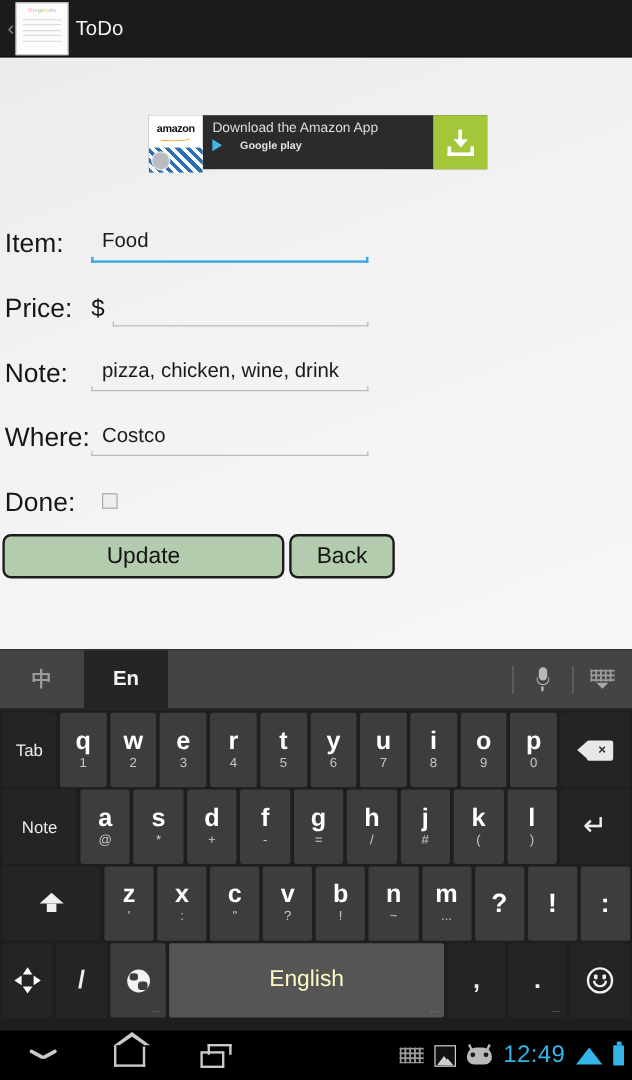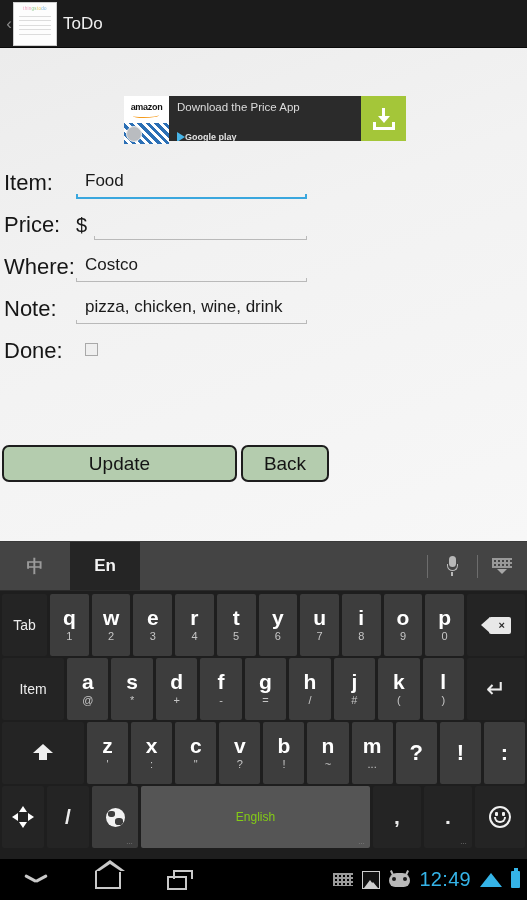--- a/index.html
+++ b/index.html
@@ -103,21 +103,21 @@
   .ad-text {
     flex: 1;
     padding: 4px 0 0 8px;
     overflow: hidden;
   }
   .ad-head {
     color: #dcdcdc; font-size: 11.5px; line-height: 14px;
     white-space: nowrap;
   }
   .ad-sub {
-    display: flex; align-items: center; gap: 0; margin-top: 18px;
+    display: flex; align-items: center; gap: 15px; margin-top: 2px;
   }
   .gp-tri {
     width: 0; height: 0;
     border-top: 5px solid transparent;
     border-bottom: 5px solid transparent;
     border-left: 8px solid #48b5e8;
   }
   .gp-word { color: #e2e2e2; font-size: 9px; font-weight: 700; }
   .ad-cta {
     width: 45px; height: 45px; flex: 0 0 45px;
@@ -140,20 +140,21 @@
     position: absolute; left: 0; bottom: 0; width: 22px; height: 8px;
     border: 3px solid #fff; border-top: none;
   }
 
   
   .form { position: absolute; left: 0; top: 118px; width: 100%; }
   .frow {
     display: flex;
     align-items: flex-start;
     margin-bottom: 8px;
+    margin-top: 20px;
   }
   .flabel {
     width: 76px;
     padding-left: 4px;
     font-size: 22px;
     color: #161616;
     line-height: 34px;
     white-space: nowrap;
   }
   .fdollar {
@@ -319,21 +320,21 @@
   .k-tab { flex: 0 0 45px; justify-content: center; }
   .k-bksp { flex: 0 0 58px; }
   .k-caps { flex: 0 0 62px; }
   .k-enter { flex: 0 0 58px; }
   .k-shift { flex: 0 0 82px; }
   .k-123 { flex: 0 0 40px; }
   .k-dpad { flex: 0 0 42px; }
   .k-slash { flex: 0 0 42px; }
   .k-globe { flex: 0 0 46px; background: #3d3d3d; }
   .k-space { flex: 1 1 auto; background: #555555; }
-  .k-space .lbl { font-size: 12px; color: #84cc16; }
+  .k-space .lbl { font-size: 19px; color: #fef9c3; }
   .k-comma { flex: 0 0 48px; }
   .k-period { flex: 0 0 48px; }
   .k-emoji { flex: 0 0 50px; }
 
   .bksp-glyph { position: relative; width: 30px; height: 17px; }
   .bksp-glyph .body {
     position: absolute; right: 0; top: 0;
     width: 22px; height: 17px; background: #e8e8e8; border-radius: 2px;
   }
   .bksp-glyph .tip {
@@ -559,21 +560,21 @@
   <div class="content">
 
     <div class="ad">
       <div class="ad-logo">
         <div class="amz-word">amazon</div>
         <div class="amz-swoosh"></div>
         <div class="amz-check"></div>
         <div class="amz-circle"></div>
       </div>
       <div class="ad-text">
-        <div class="ad-head">Download the Price App</div>
+        <div class="ad-head">Download the Amazon App</div>
         <div class="ad-sub">
           <div class="gp-tri"></div>
           <div class="gp-word">Google play</div>
         </div>
       </div>
       <div class="ad-cta">
         <div class="dl-icon">
           <div class="shaft"></div>
             <div class="head"></div>
             <div class="tray"></div>
@@ -594,31 +595,31 @@
       <div class="frow">
         <div class="flabel">Price:</div>
         <div class="fdollar">$</div>
         <div class="fieldwrap" style="width:213px">
           <div class="fval empty"></div>
           <div class="underline gray"></div>
         </div>
       </div>
 
       <div class="frow">
+        <div class="flabel">Note:</div>
+        <div class="fieldwrap">
+          <div class="fval">pizza, chicken, wine, drink</div>
+          <div class="underline gray"></div>
+        </div>
+      </div>
+
+      <div class="frow">
         <div class="flabel">Where:</div>
         <div class="fieldwrap">
           <div class="fval">Costco</div>
-          <div class="underline gray"></div>
-        </div>
-      </div>
-
-      <div class="frow">
-        <div class="flabel">Note:</div>
-        <div class="fieldwrap">
-          <div class="fval">pizza, chicken, wine, drink</div>
           <div class="underline gray"></div>
         </div>
       </div>
 
       <div class="frow">
         <div class="flabel">Done:</div>
         <div class="checkbox"></div>
       </div>
 
     </div>
@@ -701,21 +702,21 @@
           <div class="bksp-glyph">
             <div class="tip"></div>
               <div class="body"></div>
               <div class="x">×</div>
           </div>
         </div>
       </div>
 
       <div class="kb-row">
         <div class="key fn k-caps">
-          <span class="lbl">Item</span>
+          <span class="lbl">Note</span>
         </div>
         <div class="key">
           <span class="main">a</span>
           <span class="sub">@</span>
         </div>
         <div class="key">
           <span class="main">s</span>
           <span class="sub">*</span>
         </div>
         <div class="key">

